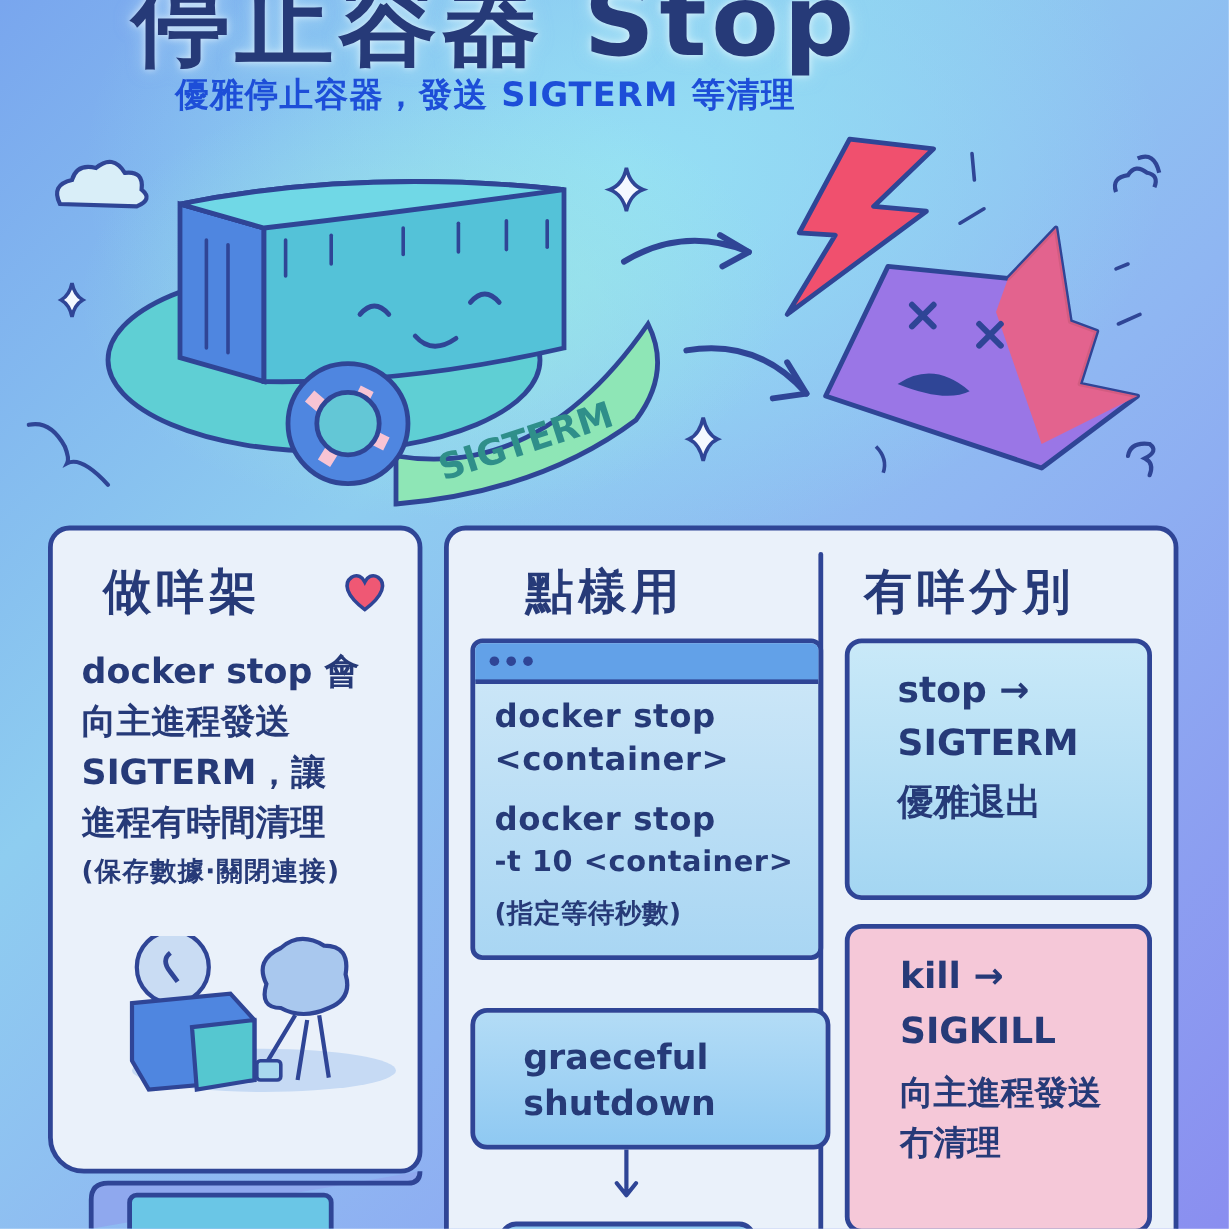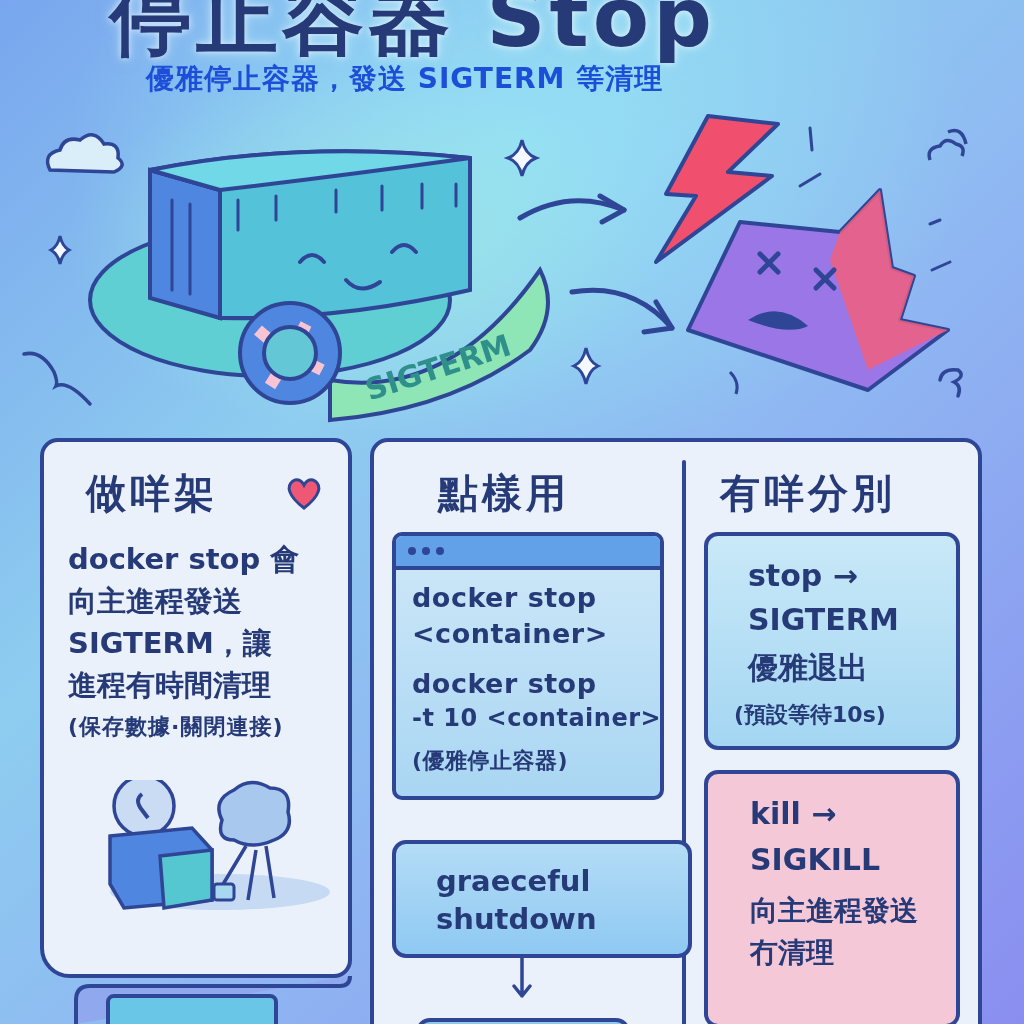--- a/index.html
+++ b/index.html
@@ -36,21 +36,21 @@
   .panel-left { left:40px; top:438px; width:312px; height:540px; border-bottom-left-radius:30px; }
   .panel-mid { left:370px; top:438px; width:612px; height:620px; }
   .divider { position:absolute; left:682px; top:460px; width:4px; height:580px; background:#2f4596; border-radius:2px; }
 
   .panel-title { position:absolute; font-size:40px; font-weight:bold; color:#263a78; white-space:nowrap; letter-spacing:4px; }
 
   .body-text { position:absolute; color:#263a78; font-size:29px; line-height:42px; font-weight:bold; }
   .body-small { font-size:22px; letter-spacing:1px; }
 
   .terminal {
-    position:absolute; left:392px; top:532px; width:272px; height:268px;
+    position:absolute; left:392px; top:532px; width:294px; height:268px;
     background:linear-gradient(180deg,#cfe8f8,#a9d6f3); border:4px solid #2f4596; border-radius:10px; box-sizing:border-box;
   }
   .term-bar { height:30px; background:#62a1e8; border-bottom:4px solid #2f4596; border-radius:6px 6px 0 0; position:relative; }
   .dot { position:absolute; top:11px; width:8px; height:8px; border-radius:50%; background:#2f4596; }
   .code { position:absolute; left:16px; font-size:27px; color:#263a78; font-weight:bold; white-space:nowrap; letter-spacing:0.5px; }
 
   .box {
     position:absolute; border:4px solid #2f4596; border-radius:14px; box-sizing:border-box;
   }
   .box-shutdown { left:392px; top:840px; width:300px; height:118px; background:linear-gradient(180deg,#b3dcf6,#8fc9f2); }
@@ -182,39 +182,38 @@
 <div class="terminal">
   <div class="term-bar">
     <span class="dot" style="left:12px;"></span>
     <span class="dot" style="left:26px;"></span>
     <span class="dot" style="left:40px;"></span>
   </div>
   <div class="code" style="top:46px;">docker stop</div>
   <div class="code" style="top:82px;">&lt;container&gt;</div>
   <div class="code" style="top:132px;">docker stop</div>
   <div class="code" style="top:168px; font-size:24px;text-align:center;">-t 10 &lt;container&gt;</div>
-  <div class="code" style="top:210px; font-size:22px;">(優雅停止容器)</div>
+  <div class="code" style="top:210px; font-size:22px;">(指定等待秒數)</div>
 </div>
 
 <div class="box box-shutdown">
   <div class="box-text" style="left:40px; top:20px; font-size:29px;">graeceful</div>
   <div class="box-text" style="left:40px; top:58px; font-size:29px;">shutdown</div>
 </div>
 <svg class="abs" style="left:510px; top:958px;" width="24" height="44" viewBox="0 0 24 44">
   <path d="M12 0 L12 38 M4 28 L12 38 L20 28" fill="none" stroke="#2f4596" stroke-width="3.5" stroke-linecap="round" stroke-linejoin="round"></path>
 </svg>
 <div class="box box-bottom"></div>
 
 <div class="panel-title" style="left:720px; top:466px;">有咩分別</div>
 
 <div class="box box-stop">
   <div class="box-text" style="left:40px; top:22px; font-size:30px;">stop →</div>
   <div class="box-text" style="left:40px; top:66px; font-size:30px;">SIGTERM</div>
   <div class="box-text" style="left:40px; top:112px; font-size:30px;">優雅退出</div>
-  <div class="box-text" style="left:26px; top:164px; font-size:22px;">(預設等待10s)</div>
 </div>
 
 <div class="box box-kill">
   <div class="box-text" style="left:42px; top:22px; font-size:30px;">kill →</div>
   <div class="box-text" style="left:42px; top:68px; font-size:30px;">SIGKILL</div>
   <div class="box-text" style="left:42px; top:118px; font-size:28px;">向主進程發送</div>
   <div class="box-text" style="left:42px; top:160px; font-size:28px;">冇清理</div>
 </div>
 
 </body></html>

